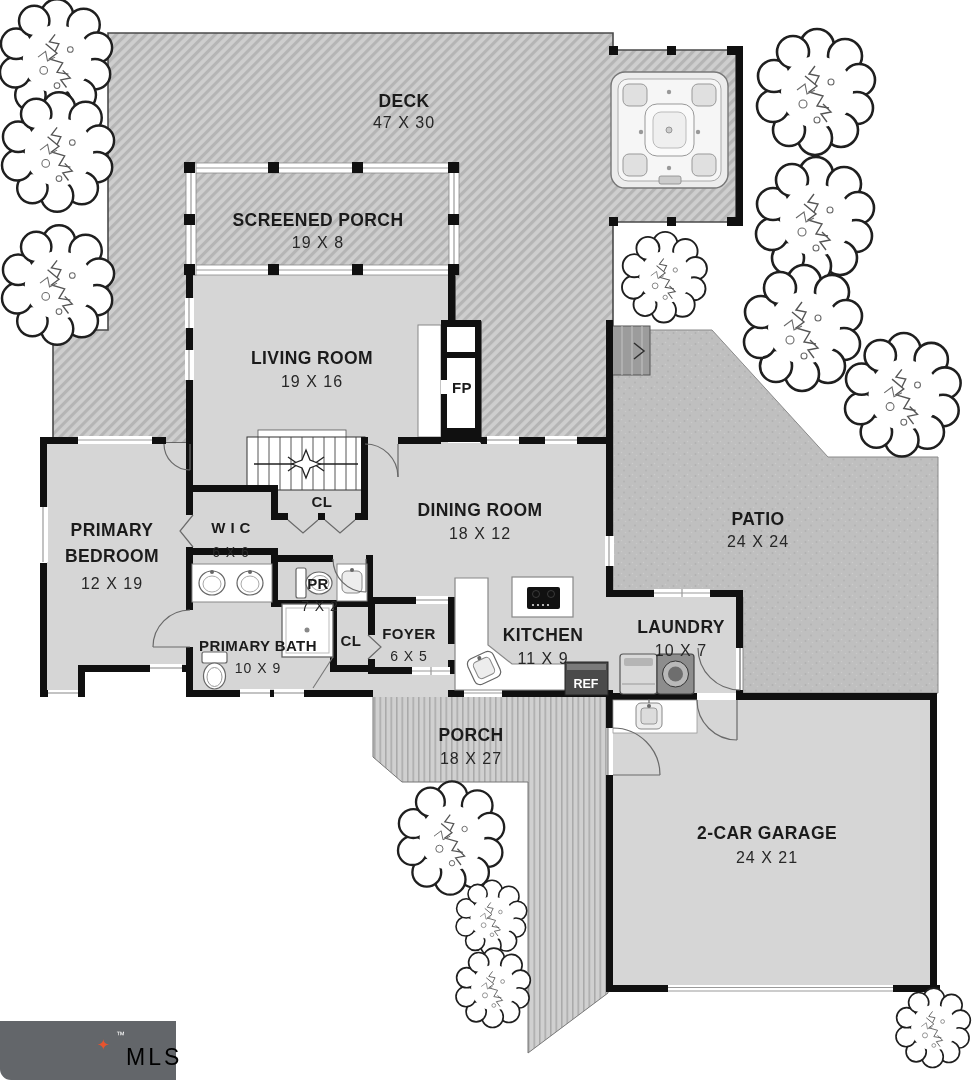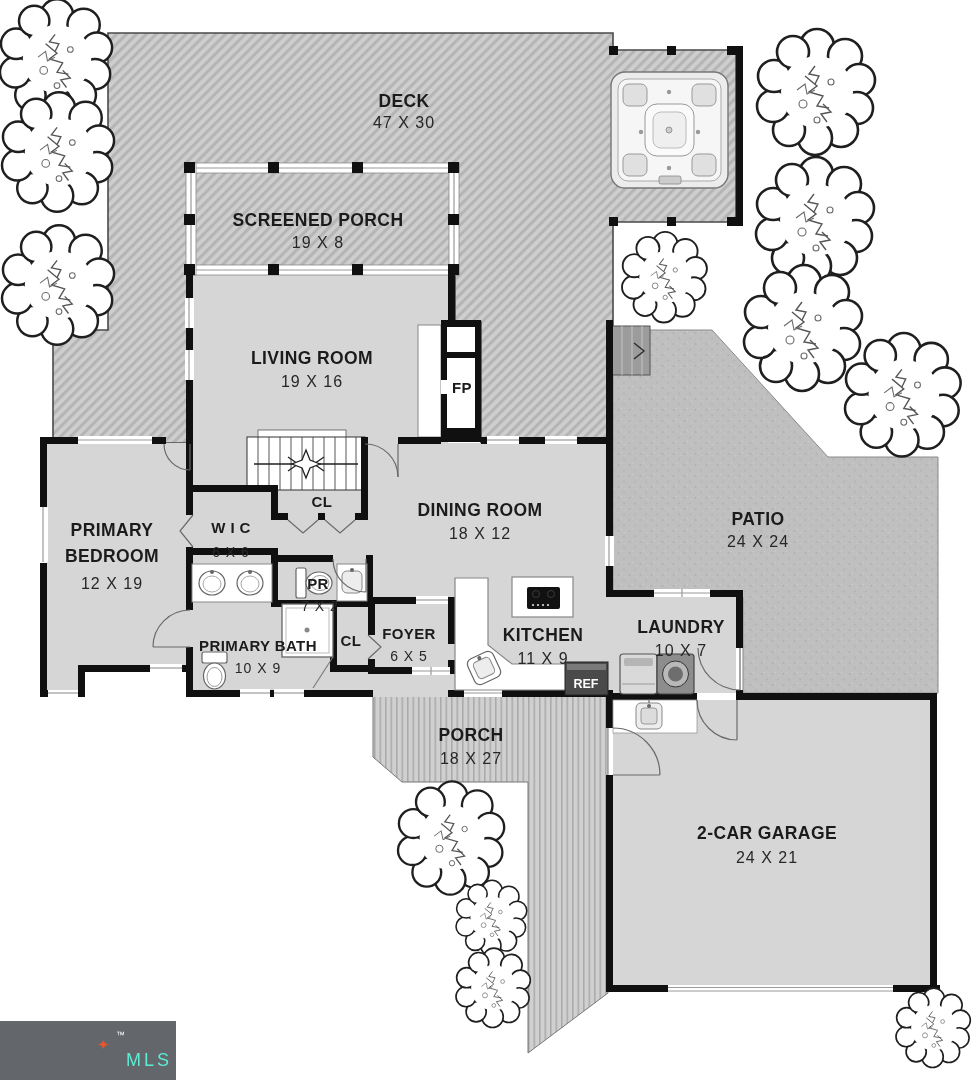--- a/index.html
+++ b/index.html
@@ -1,17 +1,17 @@
 <!DOCTYPE html>
 <html><head>
 <meta charset="utf-8">
 <style>
   html,body{margin:0;padding:0;background:#fff;}
   #stage{position:relative;width:976px;height:1080px;background:#ffffff;overflow:hidden;
-         font-family:"Liberation Sans",sans-serif;}
+         font-family:"Liberation Sans",sans-serif;border-radius:11px;}
   svg{display:block}
   .wall{fill:#101010}
   .win{fill:#ffffff}
   .winline{stroke:#9a9a9a;stroke-width:1.2;fill:none}
   .arc{fill:none;stroke:#6a6a6a;stroke-width:1.2}
   .leaf{stroke:#6a6a6a;stroke-width:1.2}
   .fix{fill:#ffffff;stroke:#666;stroke-width:1.2}
   .fix2{fill:#ededed;stroke:#888;stroke-width:1}
   .rn{font-family:"Liberation Sans",sans-serif;font-weight:bold;font-size:17.5px;fill:#1b1b1b;
       letter-spacing:.4px;text-anchor:middle}
@@ -20,21 +20,21 @@
   .rd-s{font-size:14px}
   .ref-t{font-family:"Liberation Sans",sans-serif;font-weight:bold;font-size:12.5px;fill:#fff;text-anchor:middle}
   .tc{fill:#fff;stroke:#1f1f1f;stroke-width:2.6}
   .ti{fill:none;stroke:#555;stroke-width:1.4}
   .ti2{fill:none;stroke:#6a6a6a;stroke-width:1.1}
   #logo{position:absolute;left:0;top:1021px;width:176px;height:59px;background:#63666a;}
   #logo .word{position:absolute;left:11px;bottom:8px;font-family:"DejaVu Serif",serif;
         font-weight:bold;font-size:36px;line-height:1;color:#ffffff;letter-spacing:-1px}
   #logo .star{position:absolute;left:97px;top:16px;color:#e8542e;font-size:15px;line-height:1}
   #logo .tm{position:absolute;left:116px;top:10px;color:#ffffff;font-size:9px;line-height:1}
-  #logo .mls{position:absolute;left:126px;bottom:11px;color:#5eead4;font-size:18px;
+  #logo .mls{position:absolute;left:126px;bottom:11px;color:#000000;font-size:23px;
         letter-spacing:3px;line-height:1;font-weight:400}
 </style>
 </head>
 <body>
 
 <div id="stage">
 <svg width="976" height="1080" viewBox="0 0 976 1080" xmlns="http://www.w3.org/2000/svg" xmlns:xlink="http://www.w3.org/1999/xlink">
   <defs>
     <pattern id="deckHatch" width="7" height="7" patternUnits="userSpaceOnUse" patternTransform="rotate(45)">
       <rect width="7" height="7" fill="#cecece"></rect>

